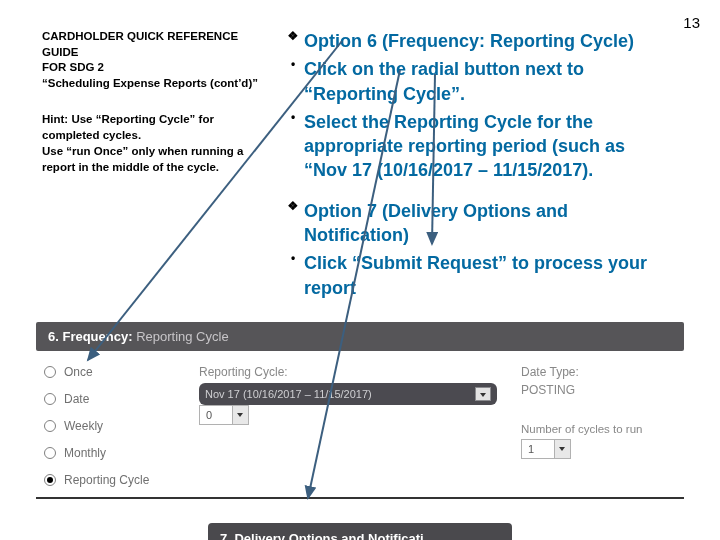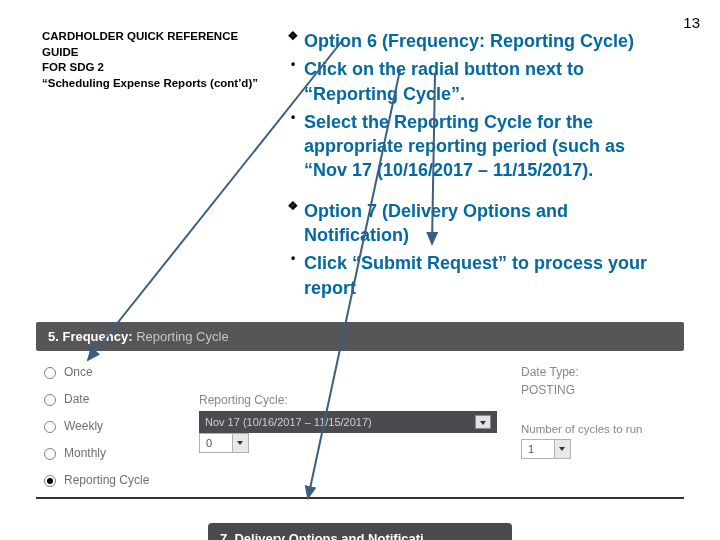--- a/index.html
+++ b/index.html
@@ -77,21 +77,21 @@
     display: flex;
     padding: 14px 8px 8px 8px;
   }
   .radios {
     width: 155px;
     font-size: 12px;
     color: #707070;
   }
   .radio-row {
     display: flex;
-    align-items: flex-end;
+    align-items: center;
     margin-bottom: 13px;
   }
   .radio-row:last-child { margin-bottom: 0; }
   .radio {
     width: 12px; height: 12px;
     border: 1px solid #808080;
     border-radius: 50%;
     margin-right: 8px;
     position: relative;
     background: #fff;
@@ -100,33 +100,32 @@
     content: "";
     position: absolute;
     width: 6px; height: 6px;
     background: #000;
     border-radius: 50%;
     top: 2px; left: 2px;
   }
   .mid {
     flex: 1;
     padding-right: 24px;
-    margin-top: 28px;
   }
   .rc-label {
     font-size: 12px;
     color: #888;
     margin-bottom: 4px;
   }
   .rc-select {
     background: #4b4a50;
     color: #cfcfd2;
     font-size: 11px;
     padding: 4px 6px;
-    border-radius: 0;
+    border-radius: 6px;
     display: flex;
     align-items: center;
     justify-content: space-between;
   }
   .rc-select .arr {
     width: 16px; height: 14px;
     border: 1px solid #8a8a8e;
     background: #e3e3e3;
     position: relative;
   }
@@ -215,20 +214,22 @@
 </head>
 <body>
 
 <div class="page-num">13</div>
 
 <div class="top">
   <div class="left-col">
     <div class="hdr">CARDHOLDER QUICK REFERENCE GUIDE</div>
     <div class="hdr">FOR SDG 2</div>
     <div class="hdr">“Scheduling Expense Reports (cont’d)”</div>
+    <div class="hint" style="white-space:pre-line">Hint: Use “Reporting Cycle” for completed cycles.
+Use “run Once” only when running a report in the middle of the cycle.</div>
   </div>
   <div class="right-col">
     <div class="bl">
       <div class="mk">❖</div>
       <div class="txt bold">Option 6 (Frequency: Reporting Cycle)</div>
     </div>
     <div class="bl">
       <div class="mk">•</div>
       <div class="txt bold">Click on the radial button next to “Reporting Cycle”.</div>
     </div>
@@ -243,21 +244,21 @@
     </div>
     <div class="bl">
       <div class="mk">•</div>
       <div class="txt bold">Click “Submit Request” to process your report</div>
     </div>
   </div>
 </div>
 
 <div class="panel">
   <div class="bar6">
-    <b>5. Frequency: </b><span class="muted">Reporting Cycle</span>
+    <b>6. Frequency: </b><span class="muted">Reporting Cycle</span>
   </div>
   <div class="grid">
     <div class="radios">
       <div class="radio-row">
           <span class="radio"></span>
           <span>Once</span>
         </div>
       <div class="radio-row">
           <span class="radio"></span>
           <span>Date</span>

